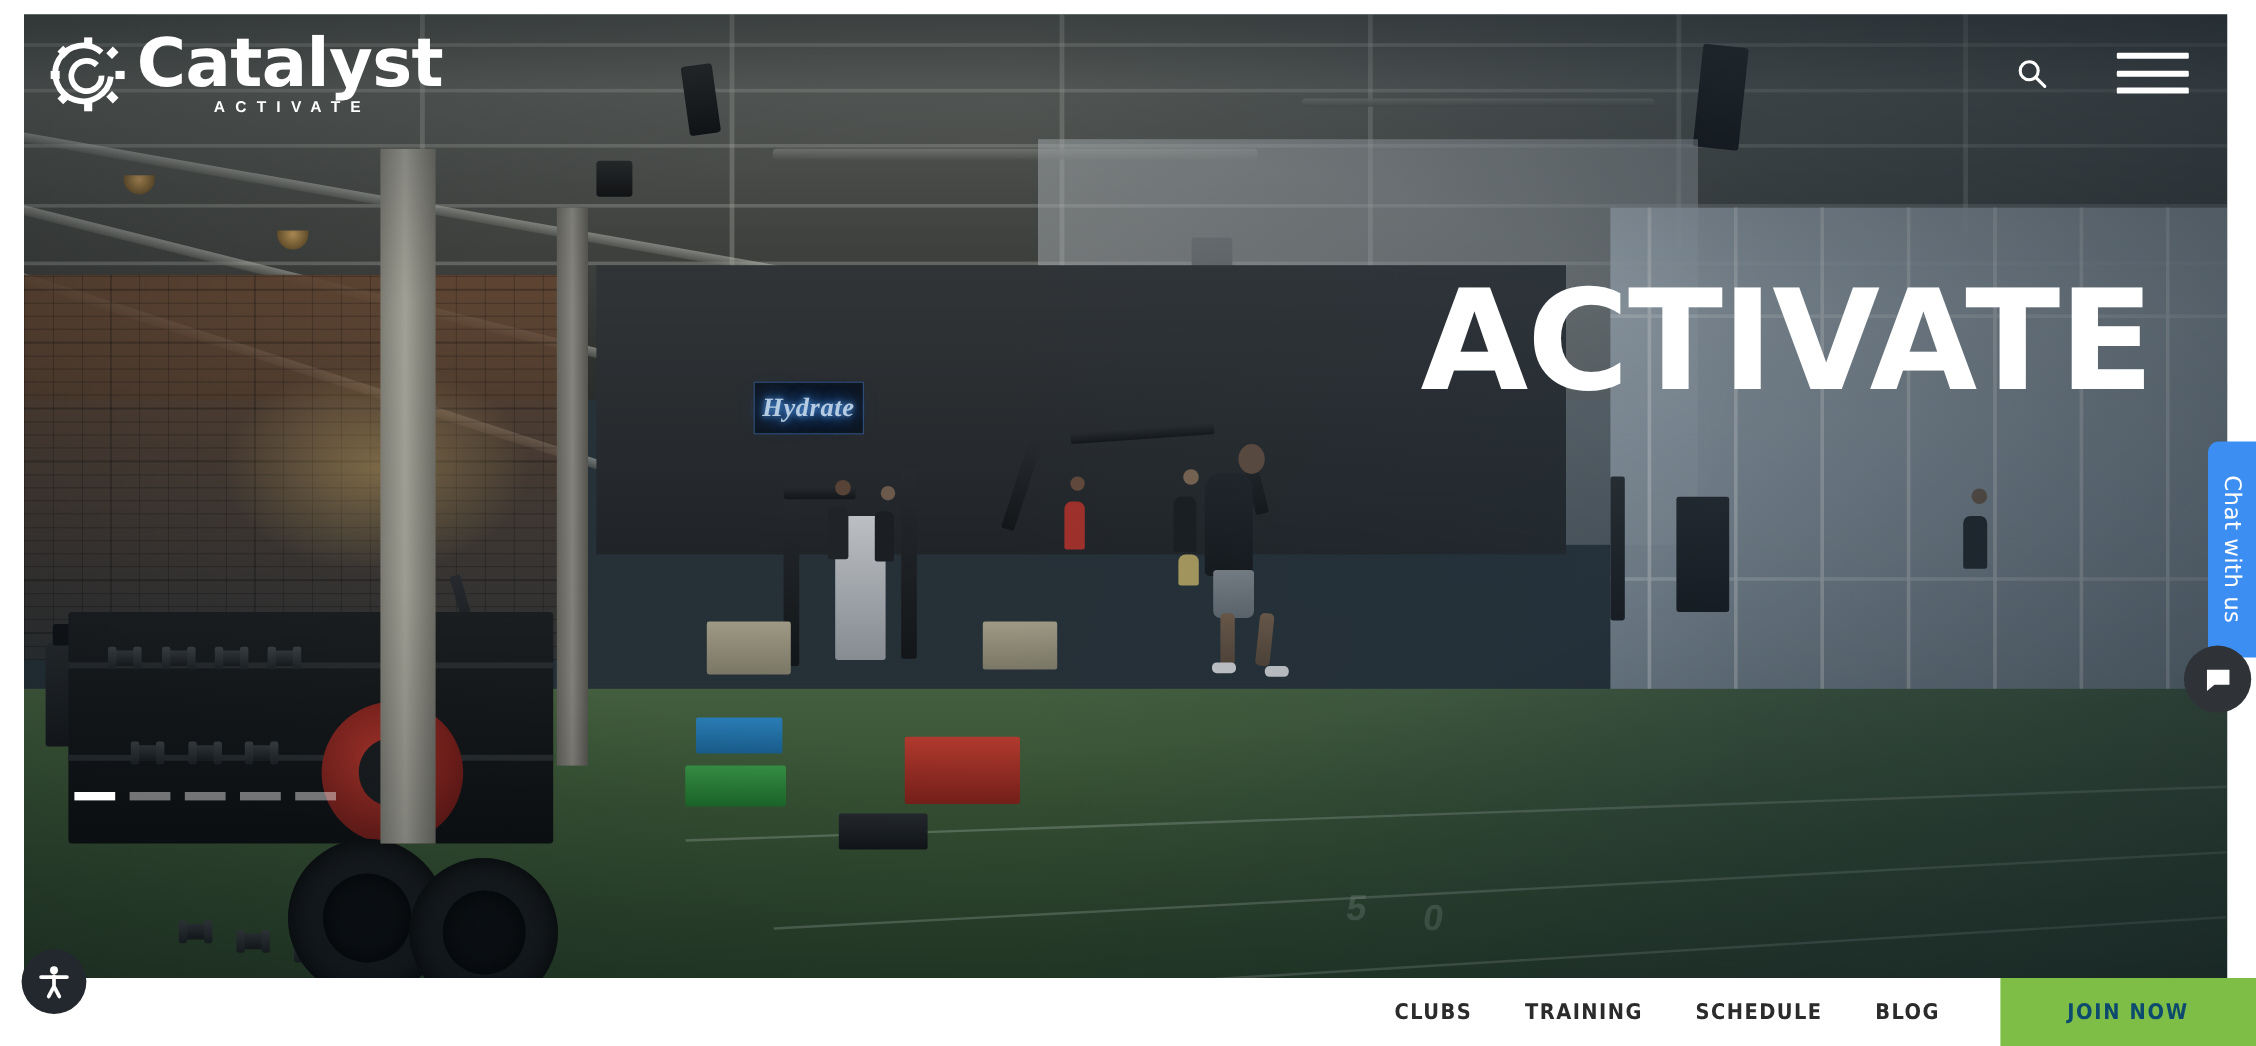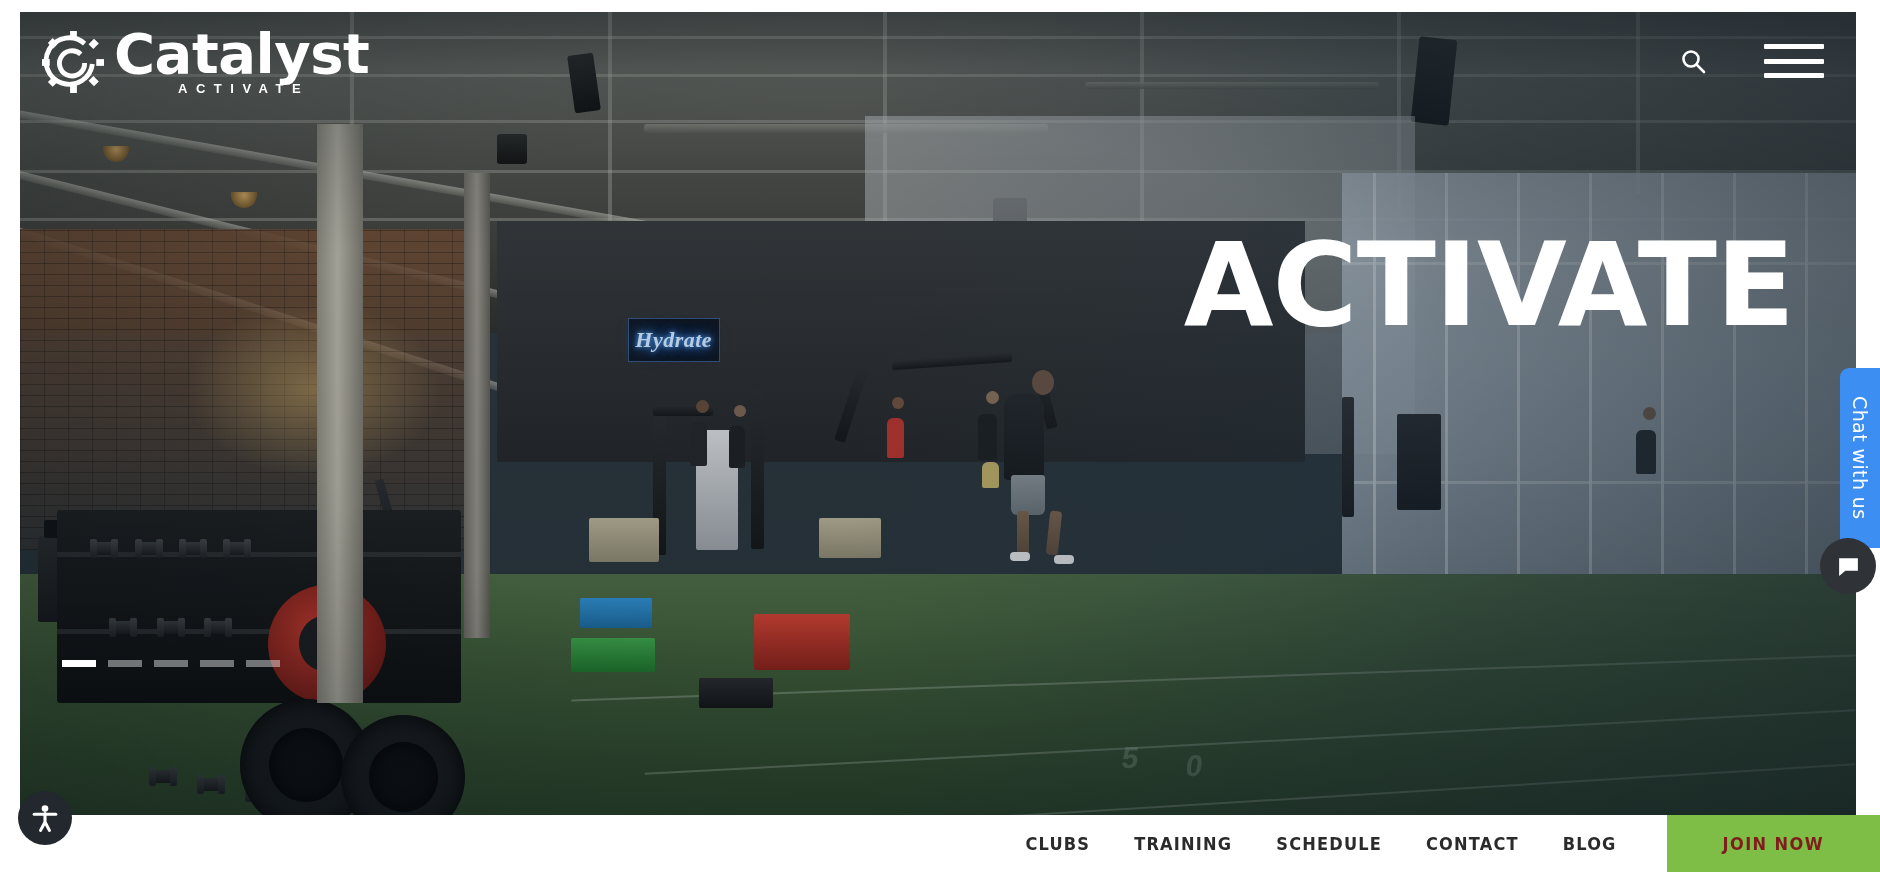--- a/index.html
+++ b/index.html
@@ -328,21 +328,21 @@
   }
   .botnav a {
     display:flex; align-items:center;
     padding:0 22px;
     color:#2b2b2b; font-size:18px; font-weight:700;
     letter-spacing:1.2px; text-transform:uppercase;
     text-decoration:none; cursor:pointer;
     font-family:"DejaVu Sans Condensed","DejaVu Sans", sans-serif;
   }
   .botnav .join {
-    background:#7ebe46; color:#7f1d1d;
+    background:#7ebe46; color:#0c4a6e;
     padding:0 56px; margin-left:28px;
     letter-spacing:1.4px;
   }
 
   
   .chat-tab {
     position:absolute; right:0; top:368px;
     width:40px; height:180px;
     background:#3d8ef2; border-radius:9px 0 0 9px;
     display:flex; align-items:center; justify-content:center;
@@ -582,18 +582,17 @@
       <circle cx="16" cy="6.6" r="3.3" fill="#fff"></circle>
       <path d="M5.2 12.2 L26.8 12.2" stroke="#fff" stroke-width="3.1" stroke-linecap="round"></path>
       <path d="M16 11.5 L16 20 M16 20 L11.6 28.4 M16 20 L20.4 28.4" stroke="#fff" stroke-width="3.1" stroke-linecap="round" fill="none"></path>
     </svg>
   </div>
 
   <nav class="botnav">
     <a>CLUBS</a>
     <a>TRAINING</a>
     <a>SCHEDULE</a>
-    <a>CONTACT</a>
     <a>BLOG</a>
     <a class="join">JOIN NOW</a>
   </nav>
 
 </div>
 
 </body></html>

